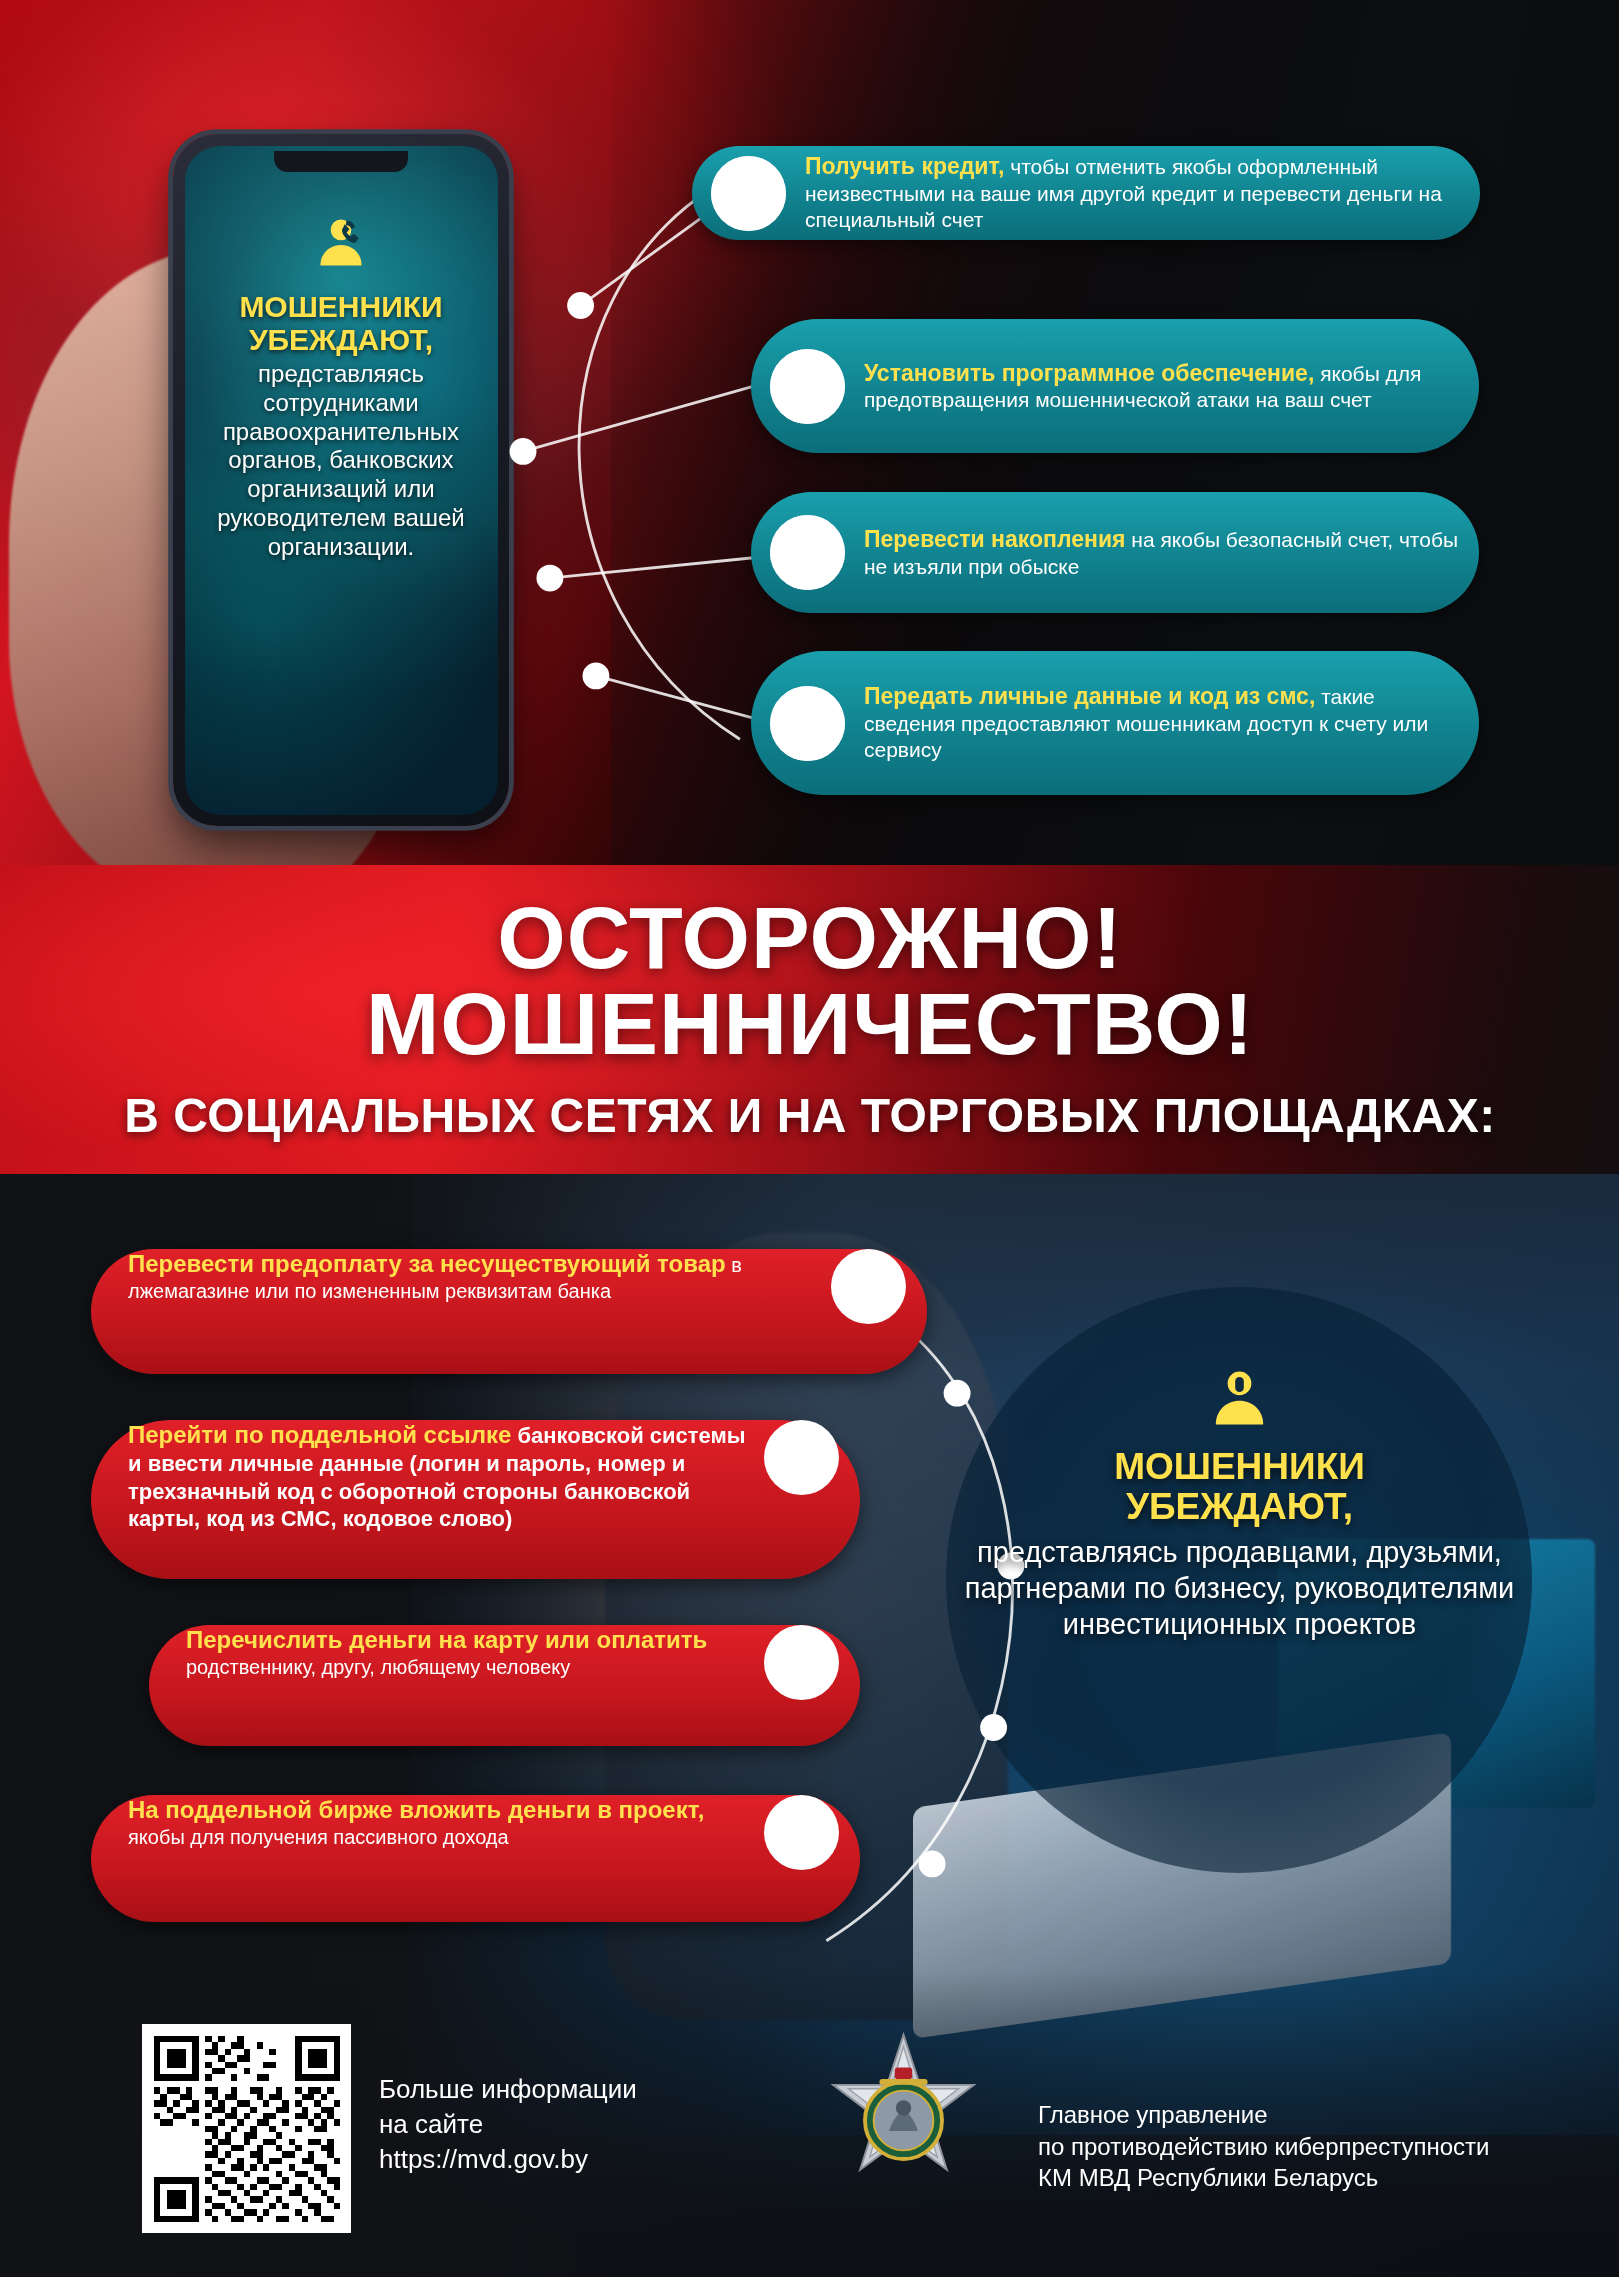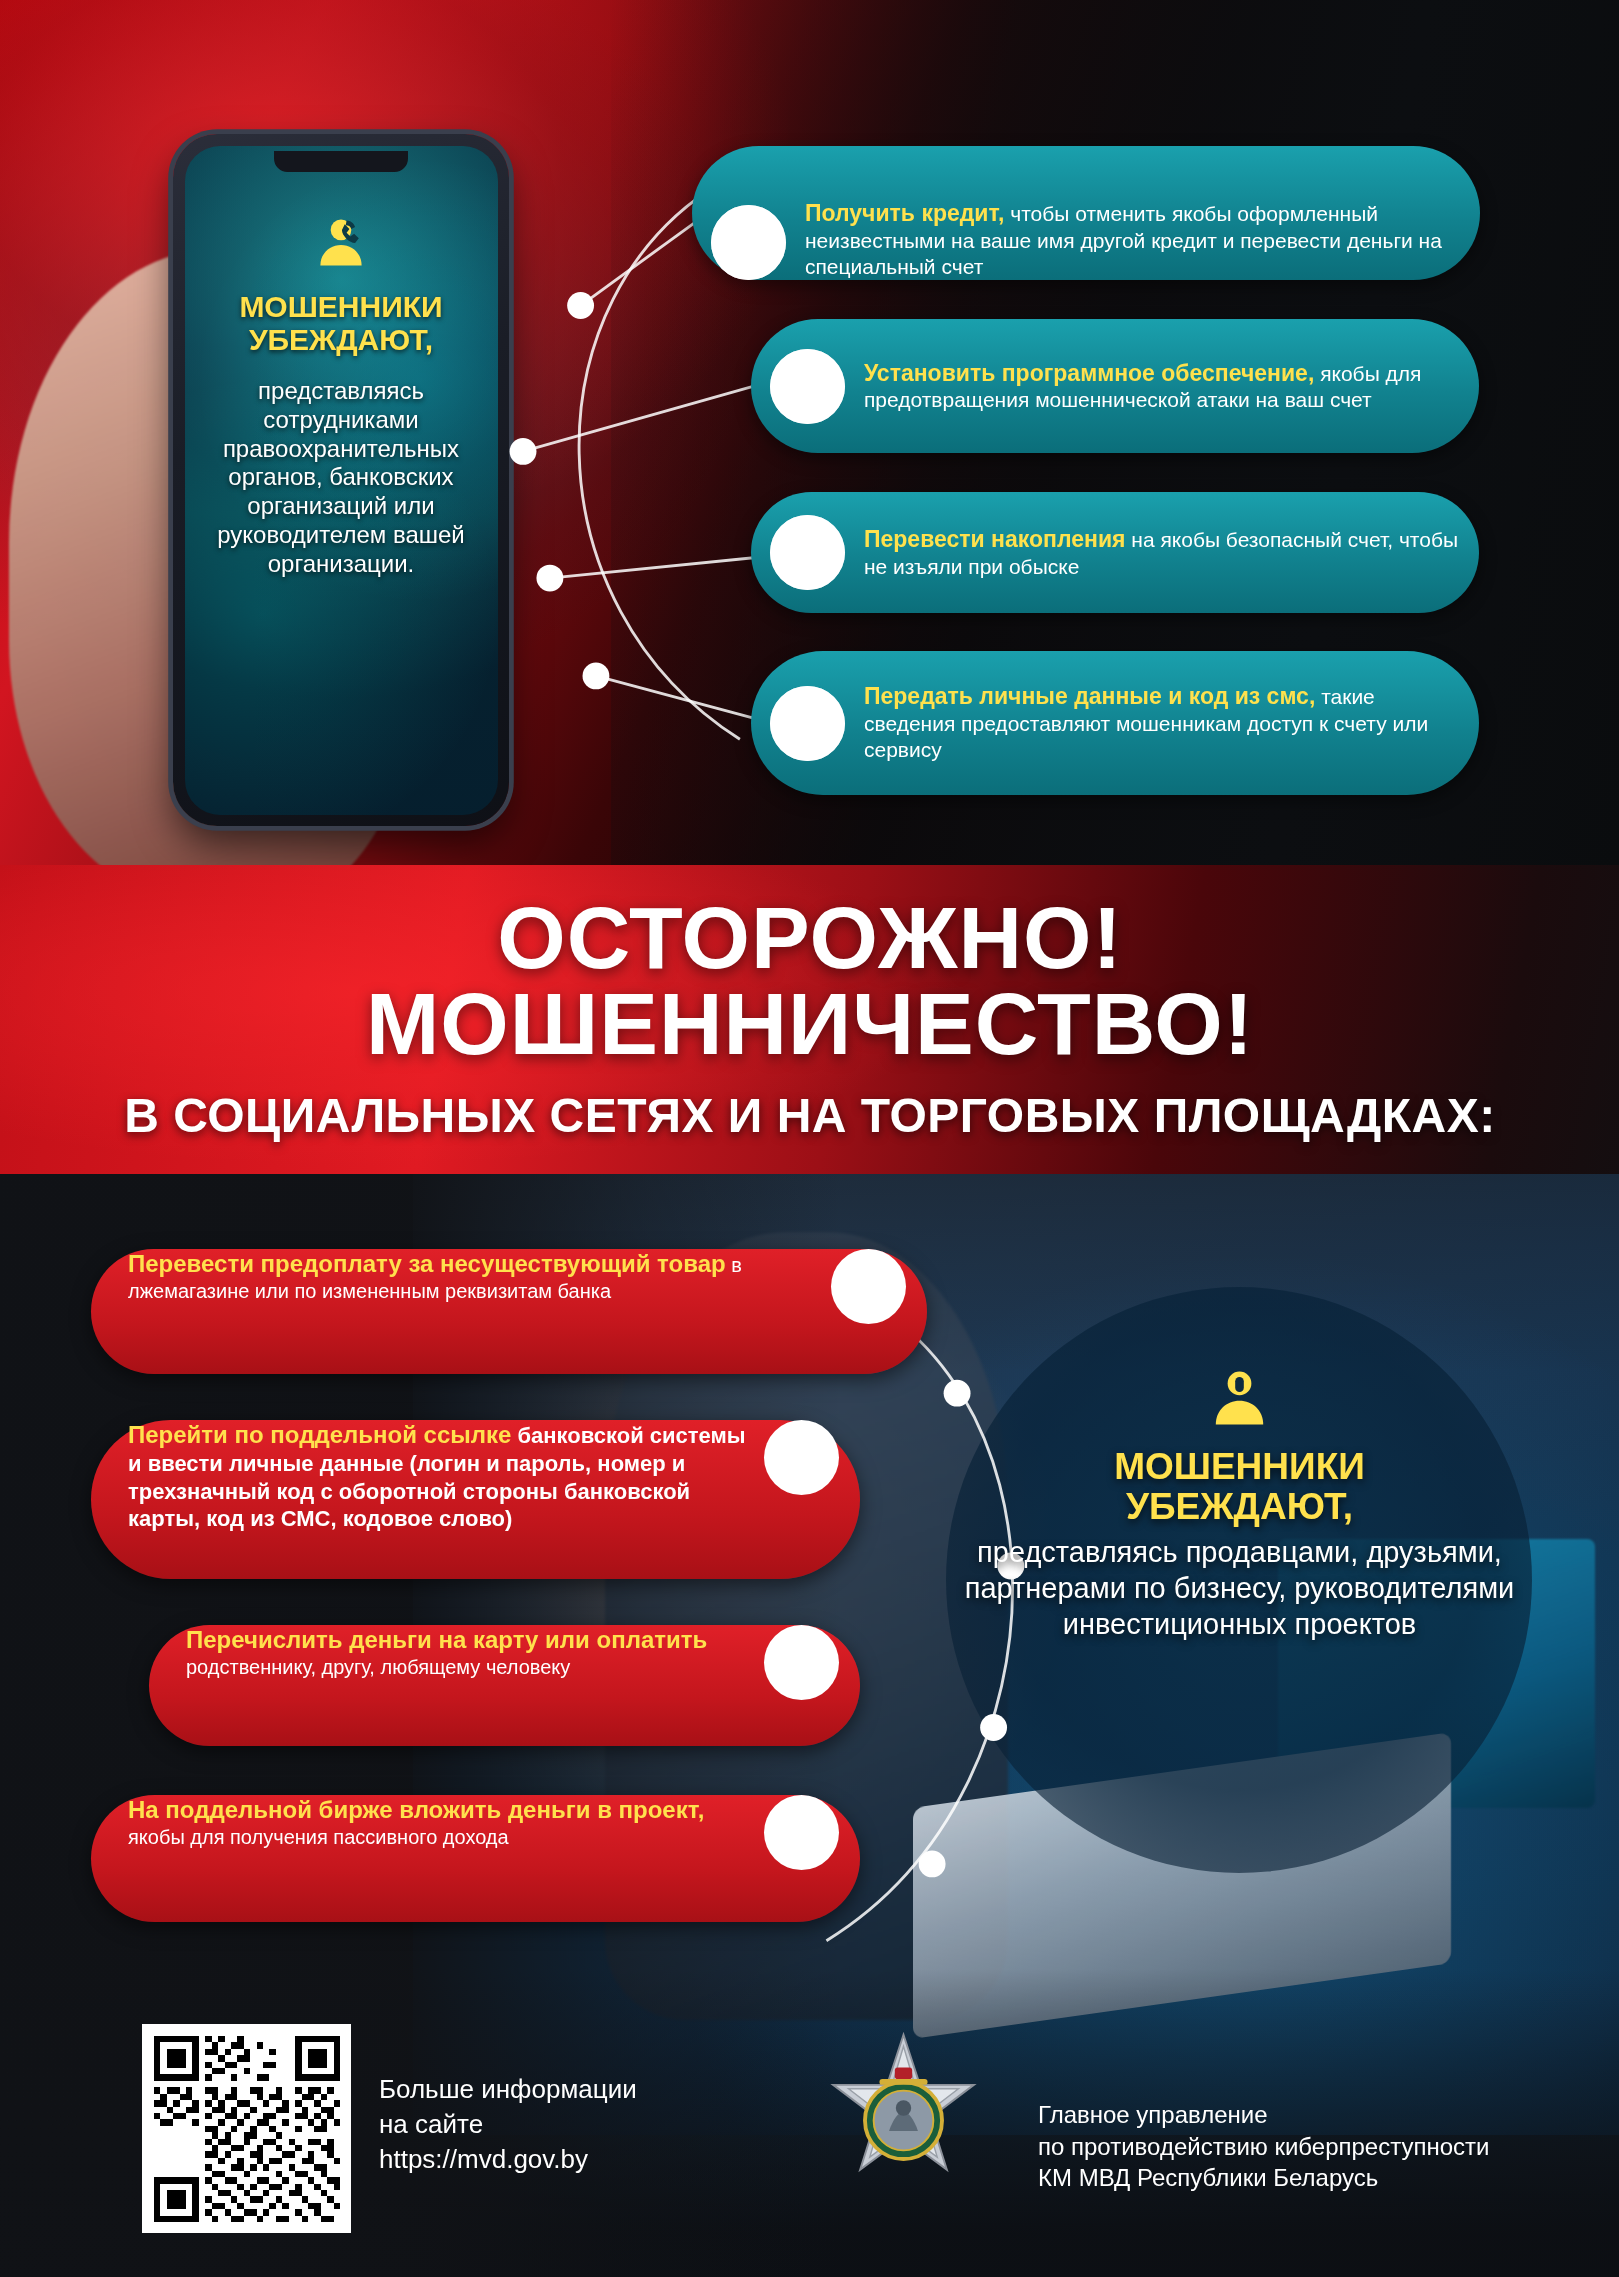--- a/index.html
+++ b/index.html
@@ -82,21 +82,21 @@
     position: absolute; inset: 0; z-index: 5;
     display: flex; flex-direction: column; align-items: center;
     padding: 67px 23px 0 23px; text-align: center;
   }
   .ph-icon { margin-bottom: 13.4px; }
   .ph-head {
     color: #ffe14d; font-size: 30px; font-weight: bold; line-height: 1.12;
     text-shadow: 0 1.9px 5.8px rgba(0,0,0,0.7);
   }
   .ph-body {
-    margin-top: 20px;
+    margin-top: 3px;
     color: #ffffff; font-size: 24px; line-height: 1.2;
     text-shadow: 0 1.9px 5.8px rgba(0,0,0,0.75);
   }
 
   
   .arc-top {
     position: absolute; left: 500px; top: 163px; width: 403px; height: 596px;
     pointer-events: none;
   }
 
@@ -110,21 +110,21 @@
     box-shadow: 0 5.8px 17.3px rgba(0,0,0,0.45);
   }
   .pill-dot {
     width: 75px; height: 75px; min-width: 75px; border-radius: 50%;
     background: #ffffff; margin-right: 19px;
     box-shadow: inset 0 0 0 2.9px rgba(255,255,255,0.8);
   }
   .pill-text { color: #ffffff; font-size: 21px; line-height: 1.25; padding-right: 21px; }
   .pill-text b { color: #ffe14d; font-size: 23px; }
 
-  #pill1 { left: 692px; top: 146px;  width: 788px; height: 134px; align-items: flex-end; }
+  #pill1 { left: 692px; top: 146px;  width: 788px; height: 94px; }
   #pill2 { left: 751px; top: 319px;  width: 728px; height: 134px; }
   #pill3 { left: 751px; top: 492px;  width: 728px; height: 121px; }
   #pill4 { left: 751px; top: 651px;  width: 728px; height: 144px; }
 
   
   .mid {
     position: absolute; left: 0; top: 865px; width: 1620px; height: 317px;
     background:
       linear-gradient(100deg, #c21018 0%, #e01a22 28%, #9c0f16 52%, #4a060a 72%, #1b0b0d 92%, #140e10 100%);
   }

